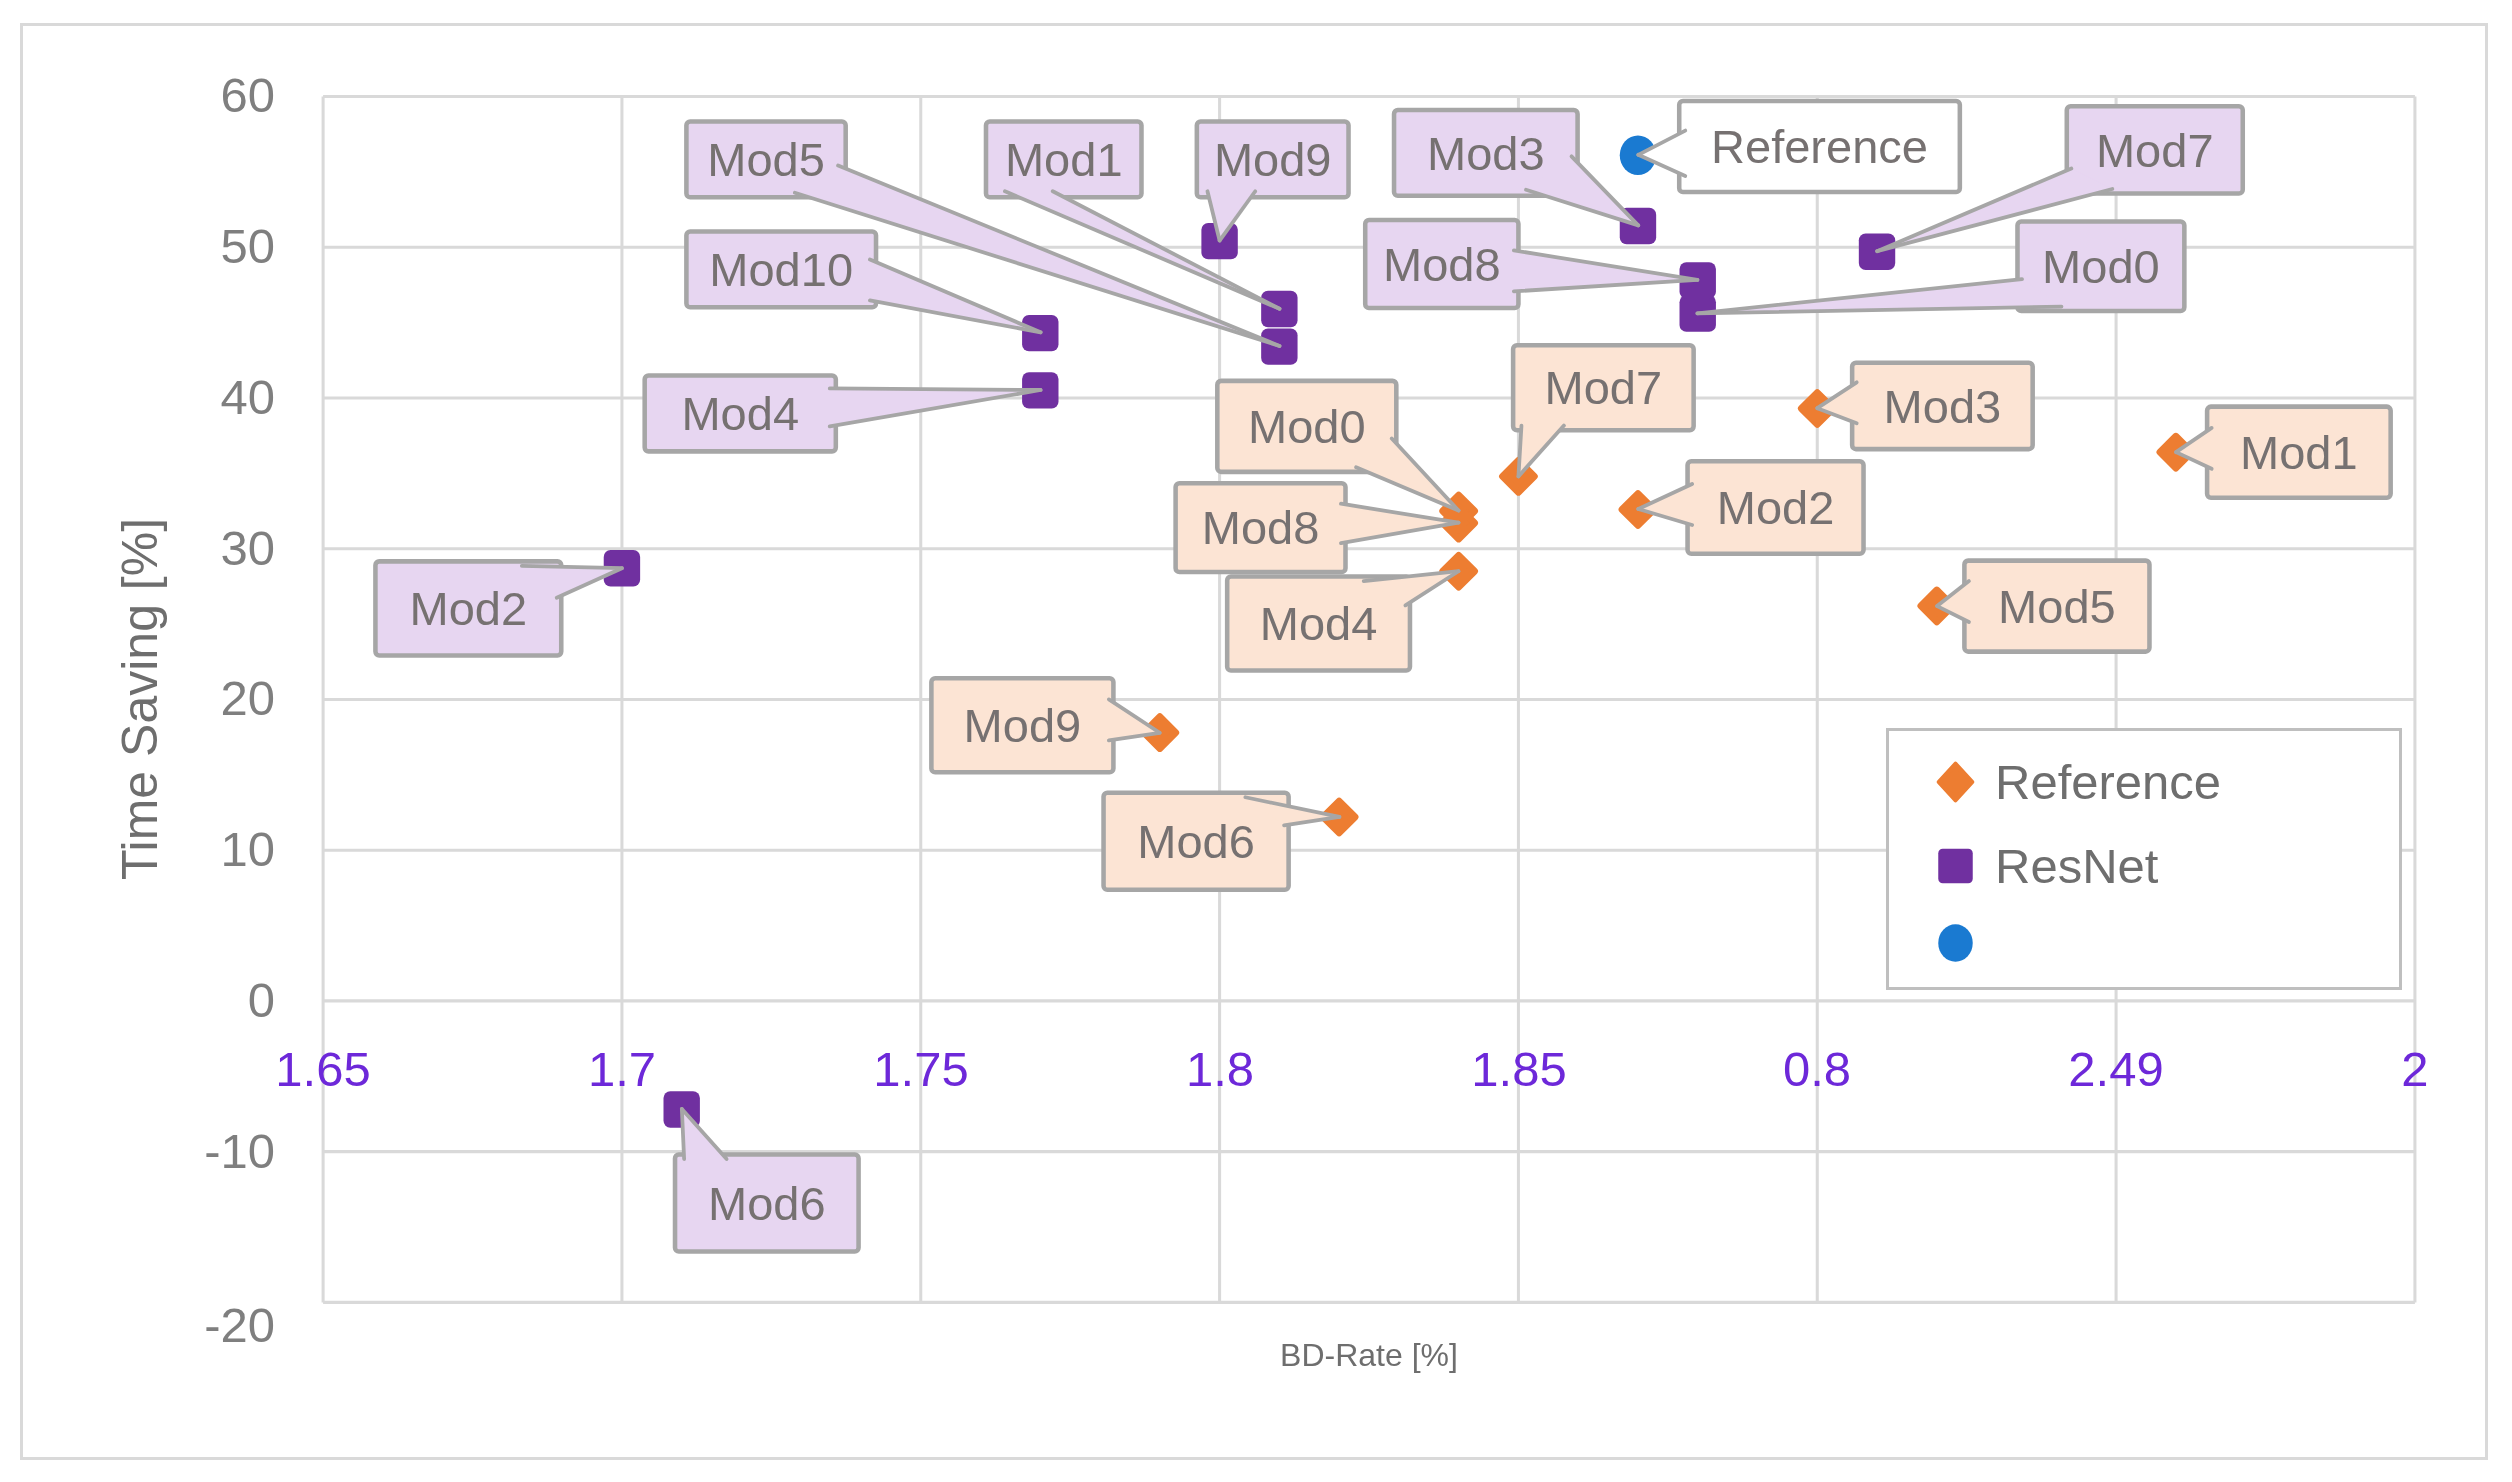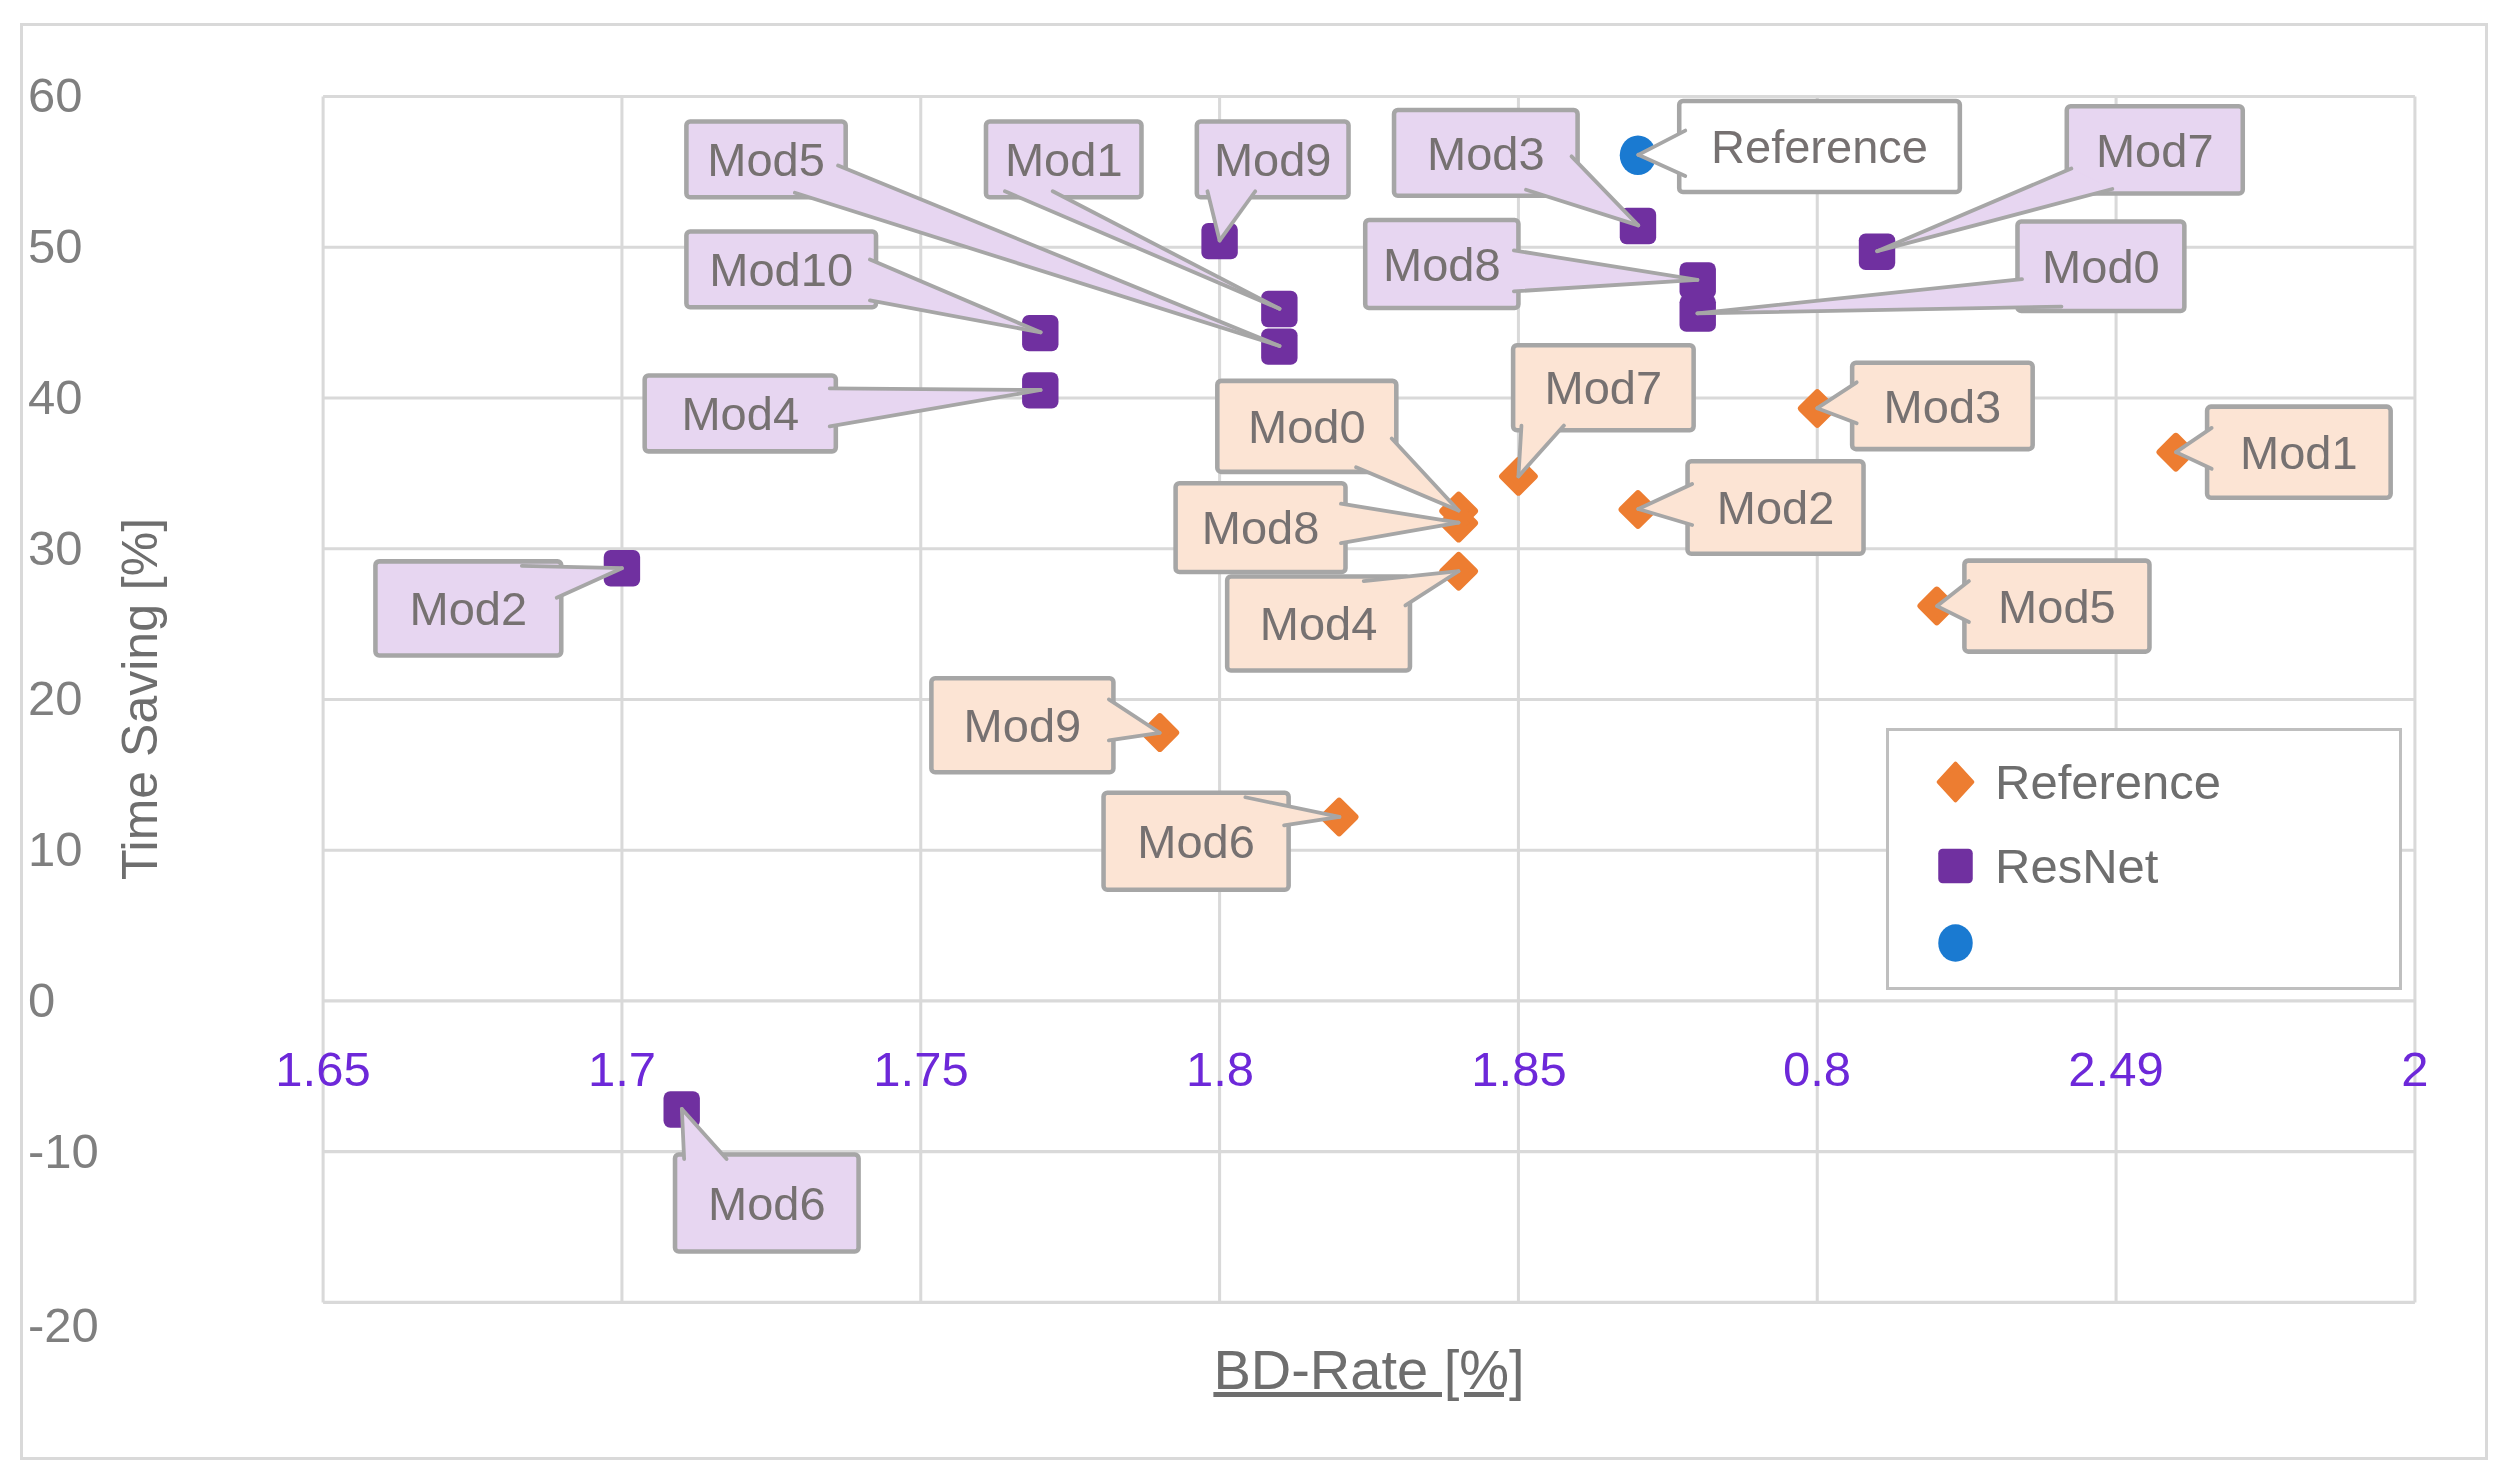--- a/index.html
+++ b/index.html
@@ -3,24 +3,24 @@
 <meta charset="utf-8">
 <style>
   html,body{margin:0;padding:0;background:#ffffff;}
   body{font-family:"Liberation Sans", sans-serif;}
   .chart{position:relative;width:2512px;height:1483px;background:#fff;overflow:hidden;}
   .outer-border{position:absolute;left:20px;top:23px;width:2468px;height:1437px;
     border:3.8px solid #D9D9D9;box-sizing:border-box;}
   #plot-svg{position:absolute;left:0;top:0;}
   .x-tick{position:absolute;top:1041px;transform:translateX(-50%);
     font-size:49px;color:#6d28d9;white-space:nowrap;}
-  .y-tick{position:absolute;left:0;width:275px;text-align:left;transform:translateY(-52%);
-    font-size:49px;color:#7F7F7F;white-space:nowrap;padding-left:28px;}
+  .y-tick{position:absolute;left:0;width:275px;text-align:right;transform:translateY(-52%);
+    font-size:49px;color:#7F7F7F;white-space:nowrap;}
   .x-axis-title{position:absolute;left:323px;width:2092px;top:1337px;text-align:center;
-    font-size:56px;color:#6E6E6E;text-decoration:underline;}
+    font-size:32px;color:#6E6E6E;}
   .y-axis-title{position:absolute;left:140px;top:699px;transform:translate(-50%,-50%) rotate(-90deg);
     font-size:50px;color:#6E6E6E;white-space:nowrap;}
   .legend{position:absolute;left:1886px;top:728px;width:516px;height:262px;
     background:#fff;border:3.8px solid #BFBFBF;box-sizing:border-box;
     display:flex;flex-direction:column;justify-content:space-around;
     padding:9px 7.6px 9px 47px;}
   .legend-row{display:flex;align-items:center;gap:20px;}
   .legend-label{font-size:49px;color:#6E6E6E;white-space:nowrap;}
   .legend-icon{flex:0 0 auto;}
   .callout-text{font-size:62px;fill:#767171;}

